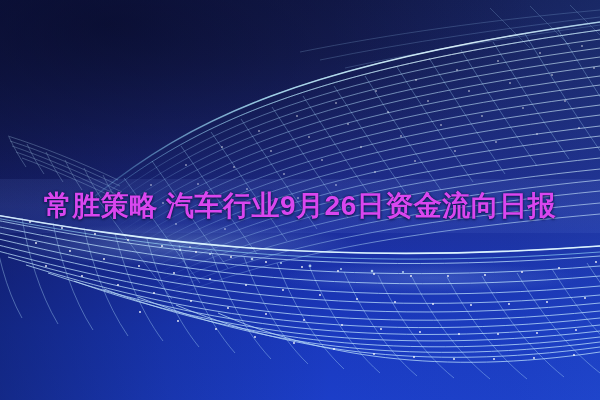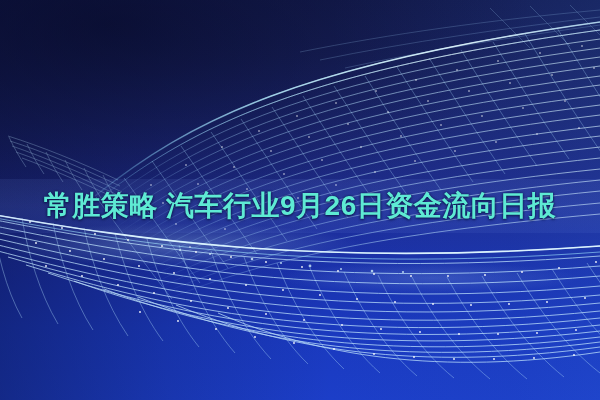--- a/index.html
+++ b/index.html
@@ -78,21 +78,21 @@
     position: absolute;
     left: 0;
     right: 0;
     top: 179px;
     height: 54px;
     display: flex;
     align-items: center;
     justify-content: center;
   }
   .title-text {
-    color: #5eead4;
+    color: #d946ef;
     font-size: 28px;
     line-height: 1;
     font-weight: bold;
     letter-spacing: 0.5px;
     white-space: nowrap;
     text-shadow:
       0 0 2px rgba(10,20,70,0.85),
       0 1px 3px rgba(6,12,50,0.75);
   }
 </style>

